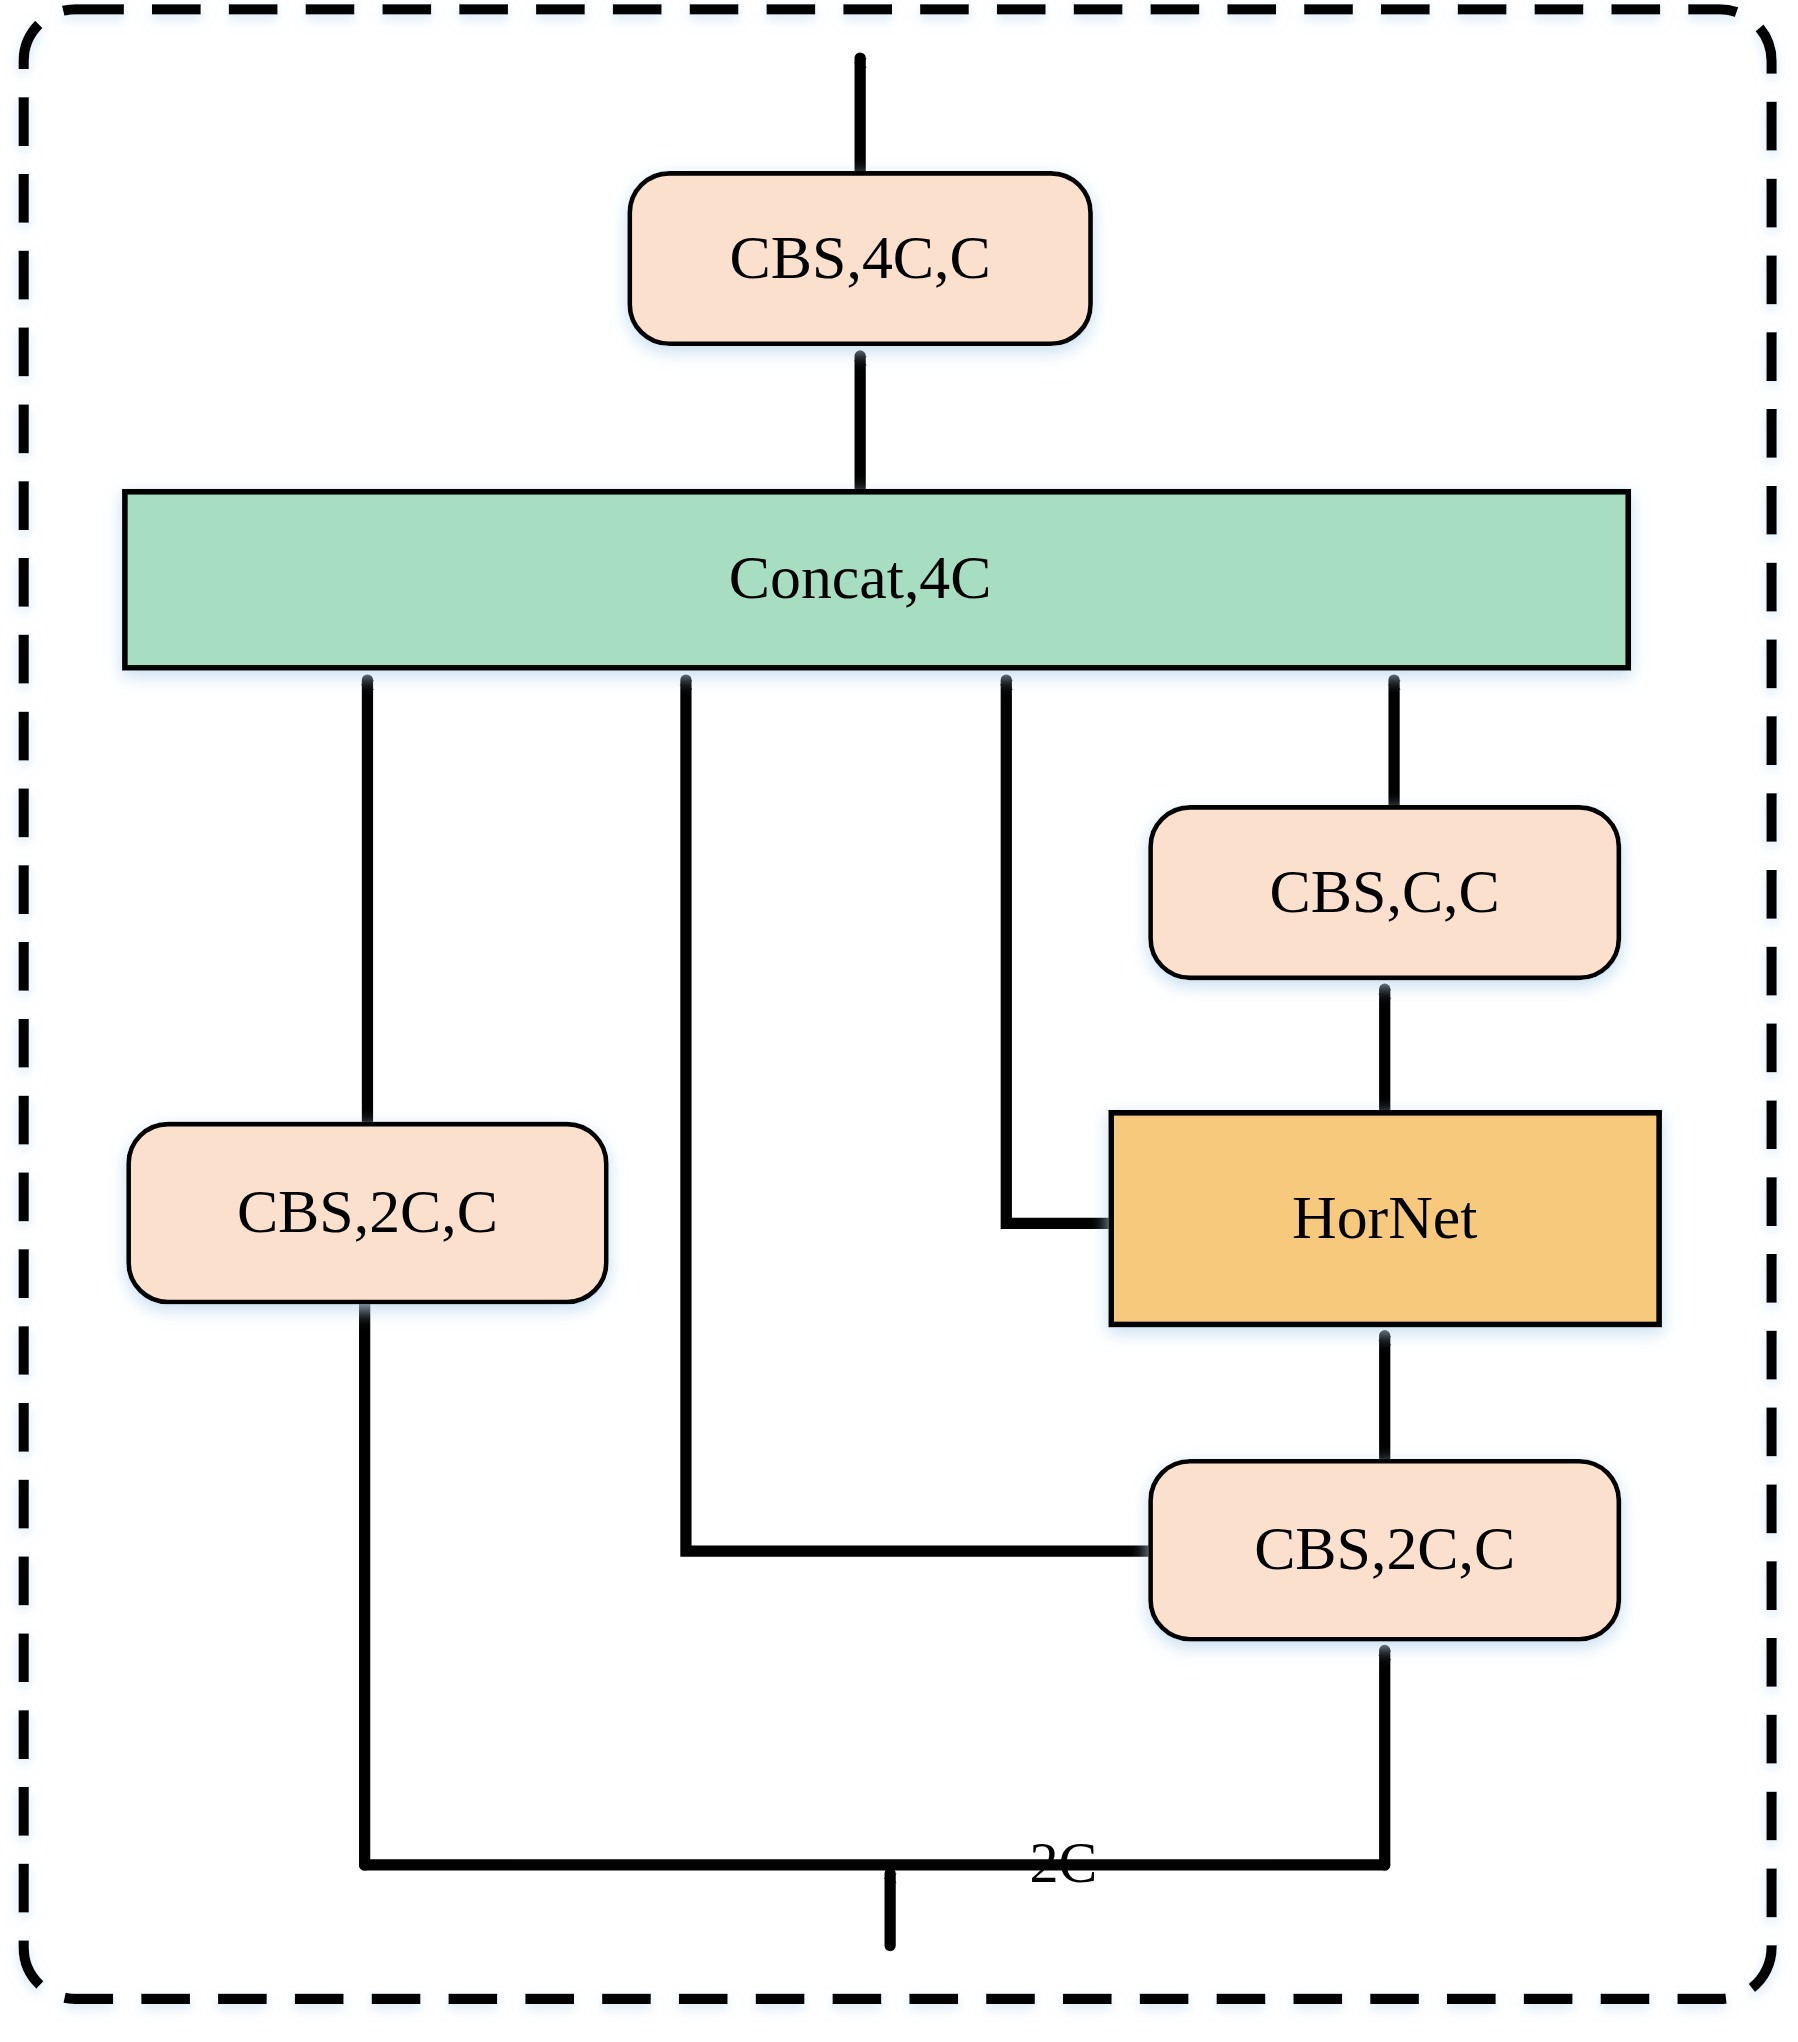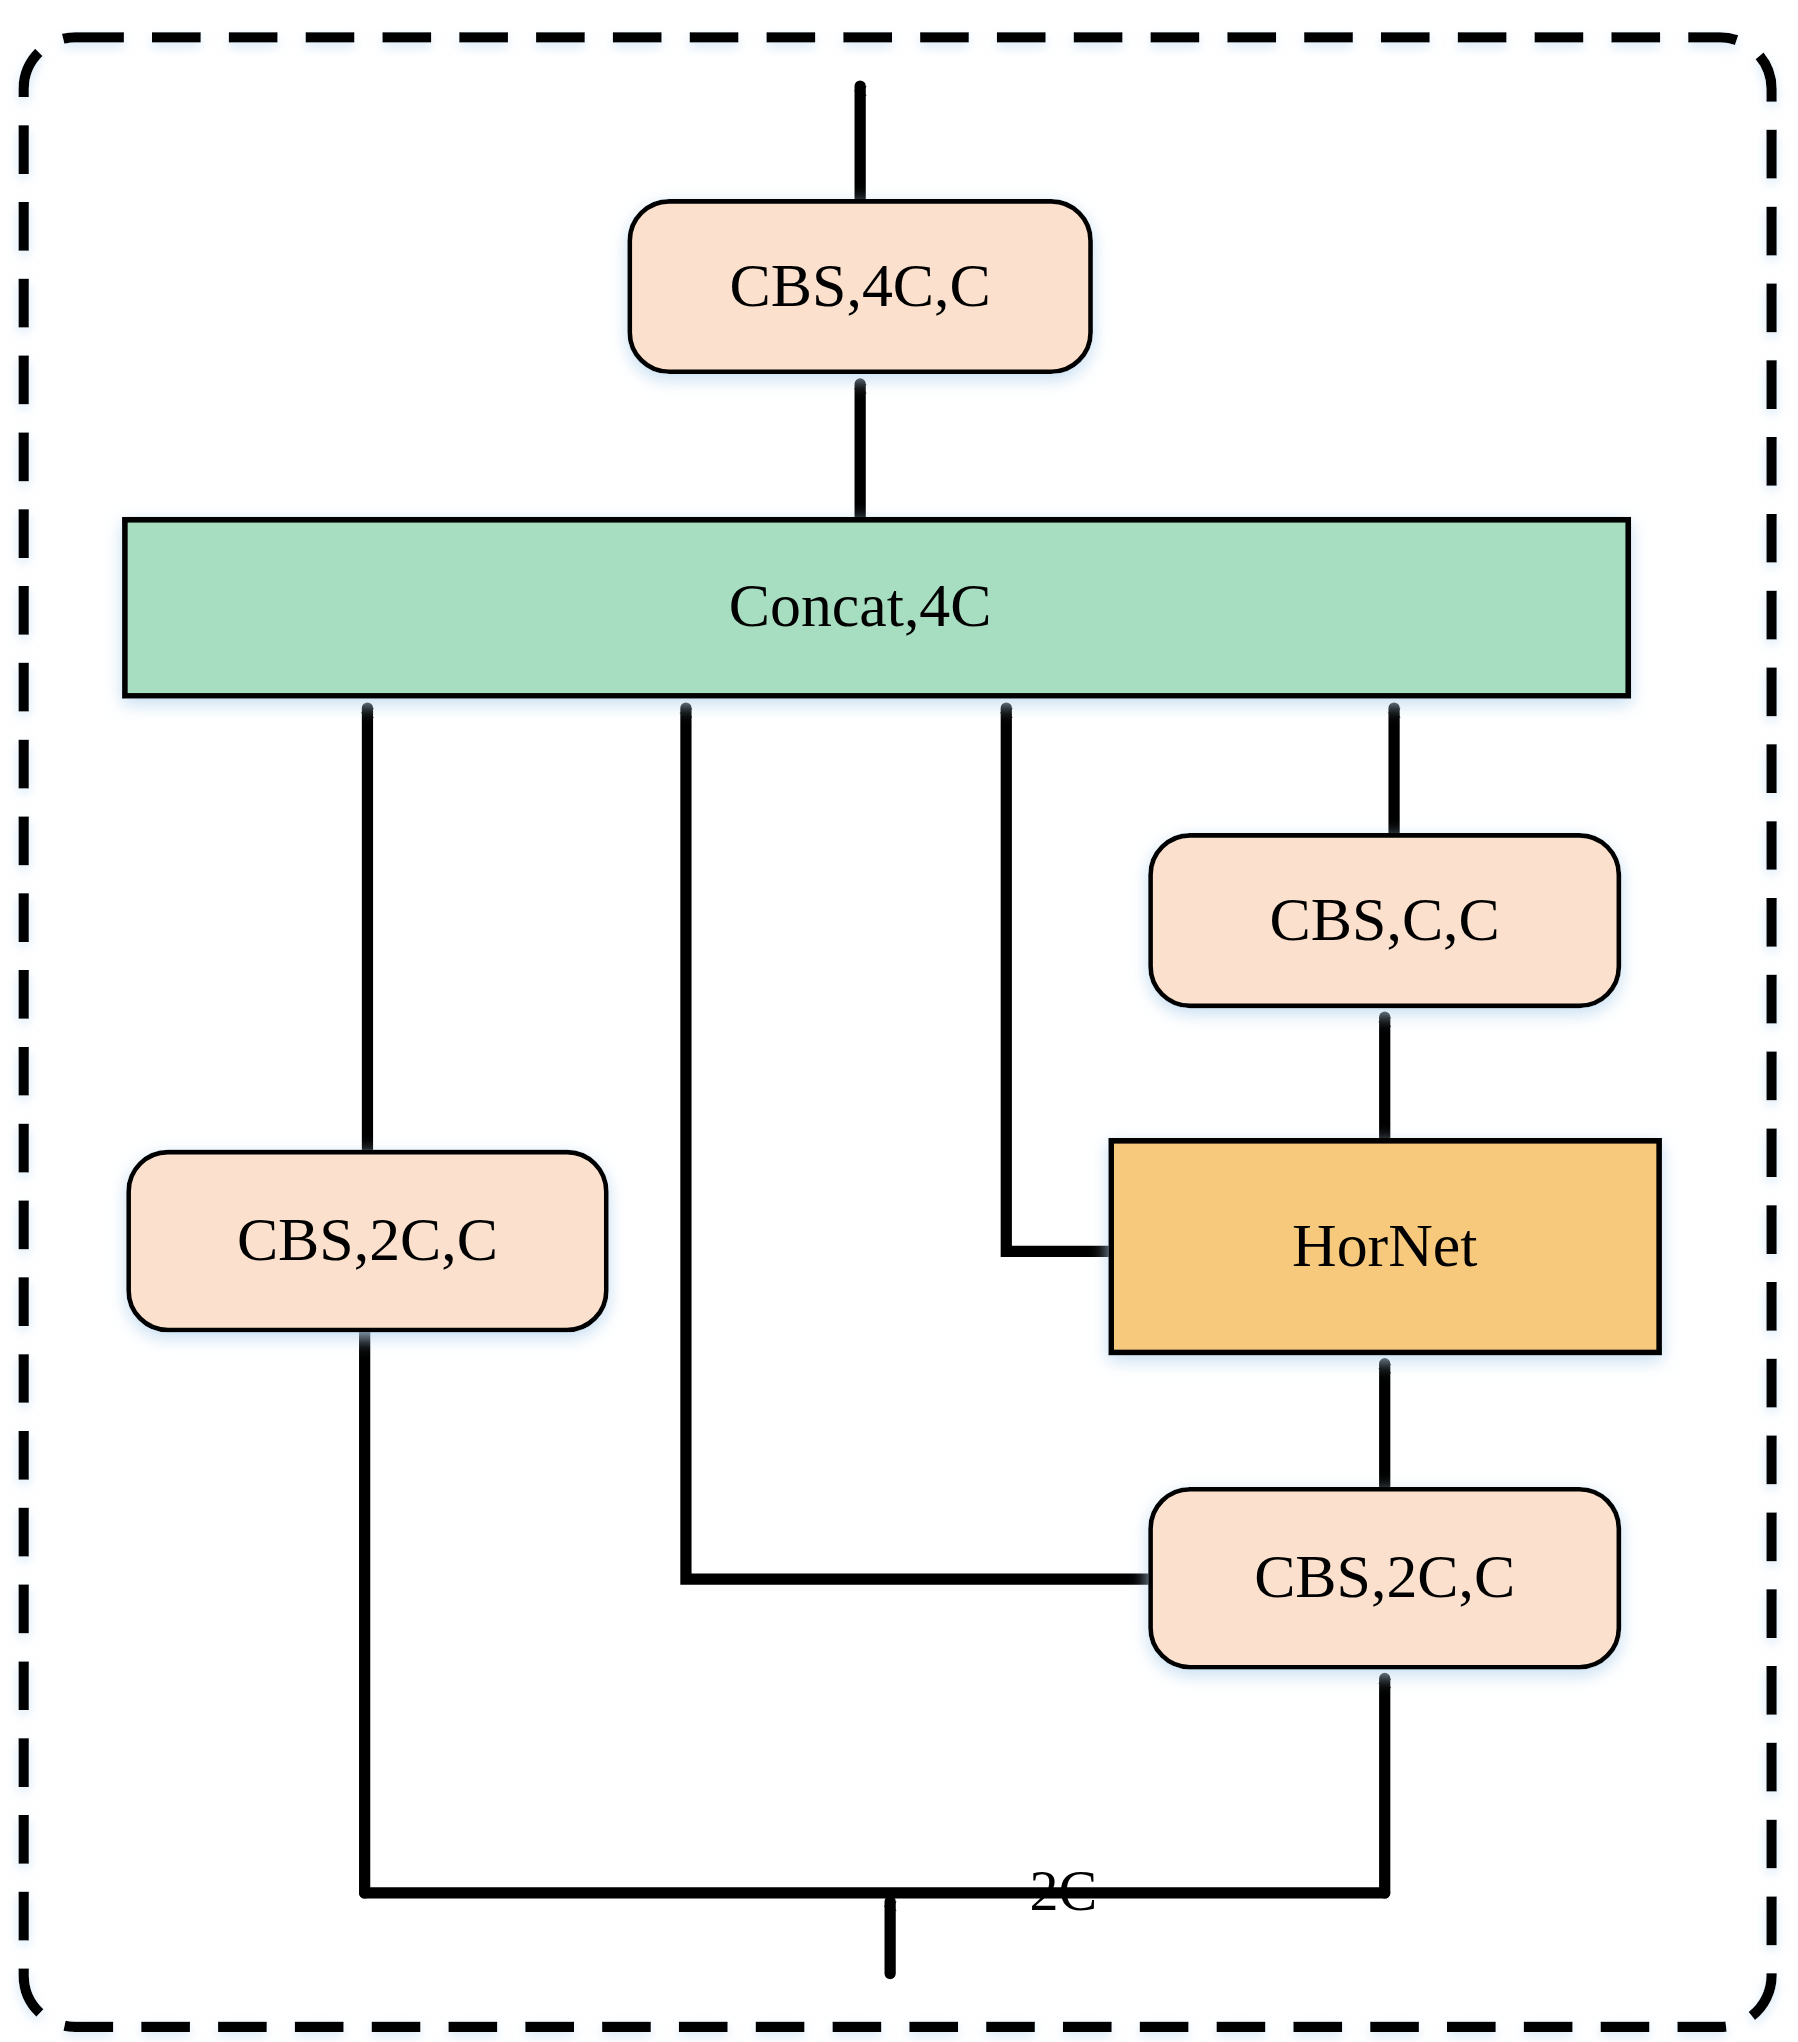--- a/index.html
+++ b/index.html
@@ -1,18 +1,18 @@
 <!DOCTYPE html>
 <html style="font-size:15px"><head>
 <meta charset="utf-8">
 <style>
   html,body{margin:0;padding:0;background:#ffffff;}
   body{width:1799px;height:2042px;overflow:hidden;
        font-family:"Liberation Serif","DejaVu Serif",serif;}
-  #stage{position:relative;width:1799px;height:1709px;background:#fff;margin-top:28px;}
+  #stage{position:relative;width:1799px;height:1709px;background:#fff;}
   svg#diagram{position:absolute;left:0;top:0;width:1799px;height:2042px;display:block;}
   .node-label{font-family:"Liberation Serif","DejaVu Serif",serif;
               fill:#000;text-anchor:middle;dominant-baseline:middle;}
   .lbl-box{font-size:66px;}
   .lbl-concat{font-size:66px;}
   .lbl-free{font-size:62px;}
 </style>
 </head>
 <body>
 

